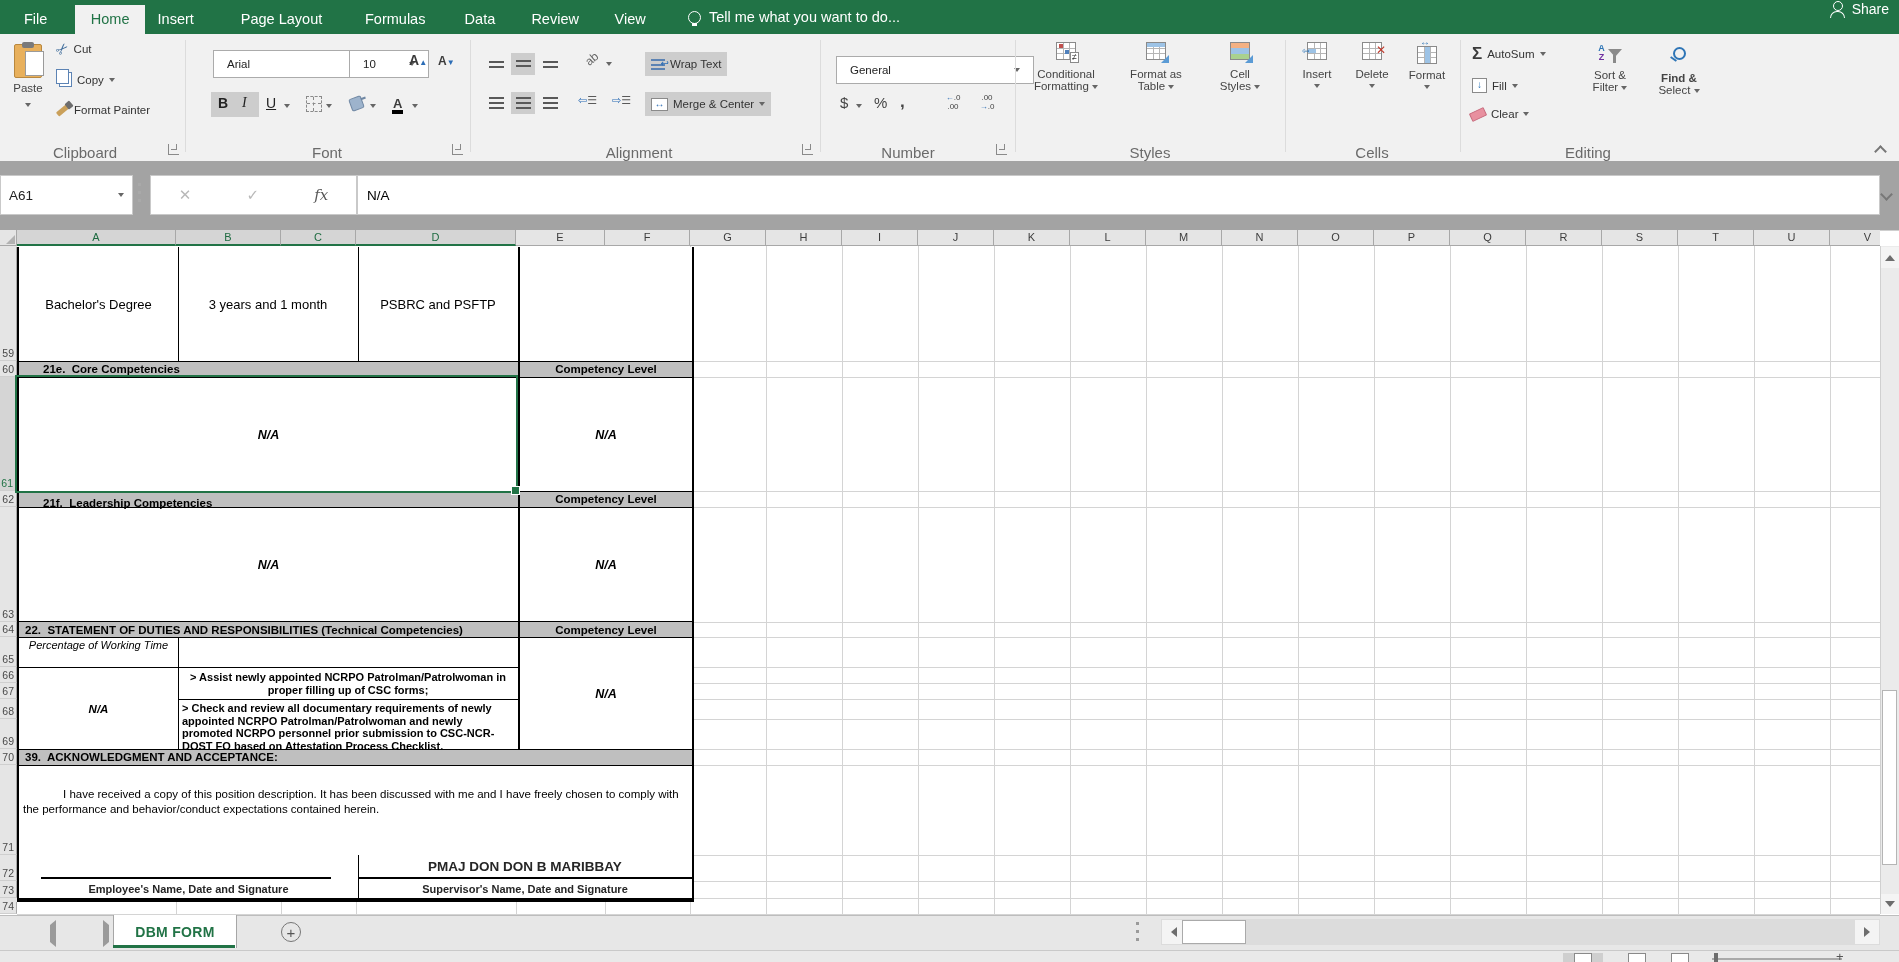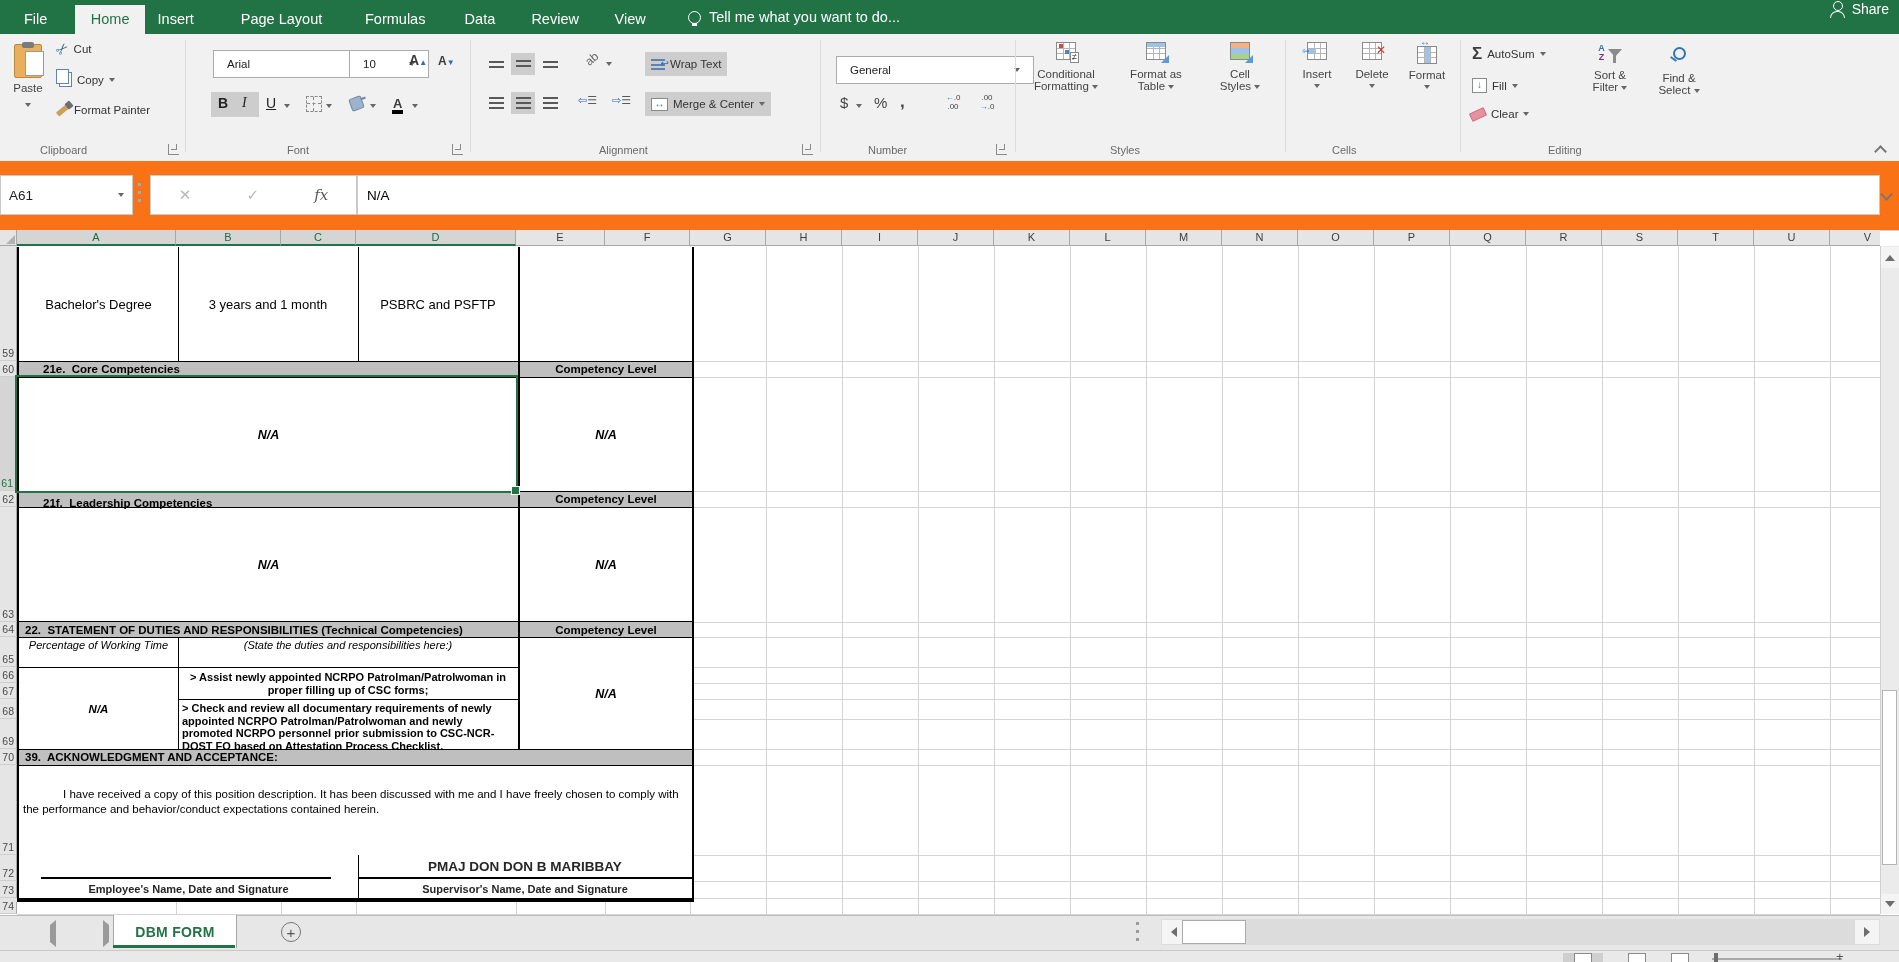--- a/index.html
+++ b/index.html
@@ -17,21 +17,21 @@
   .bulb{width:11px;height:11px;border:1.5px solid #fff;border-radius:50%;position:relative;}
   .bulb:after{content:"";position:absolute;left:3px;top:11px;width:5px;height:3px;background:#fff;}
   #share{position:absolute;right:10px;top:0;height:18px;display:flex;align-items:center;gap:7px;color:#fff;font-size:14px;}
   .person{width:16px;height:16px;position:relative;}
   .person:before{content:"";position:absolute;left:4px;top:0px;width:8px;height:8px;border:1.5px solid #fff;border-radius:50%;}
   .person:after{content:"";position:absolute;left:1px;top:10px;width:13px;height:6px;border:1.5px solid #fff;border-bottom:none;border-radius:8px 8px 0 0;}
 
   
   #ribbon{left:0;top:34px;width:1899px;height:127px;background:#f1f1f1;border-bottom:1px solid #d2d2d2;}
   .gsep{position:absolute;top:6px;height:112px;width:1px;background:#dcdcdc;}
-  .glabel{position:absolute;top:110px;font-size:11px;color:#6a6a6a;}
+  .glabel{position:absolute;top:110px;font-size:15px;color:#6a6a6a;text-align:center;}
   .launcher{position:absolute;top:110px;width:10px;height:10px;border-left:1px solid #8a8a8a;border-bottom:1px solid #8a8a8a;}
   .launcher:after{content:"";position:absolute;right:2px;top:0px;width:5px;height:5px;border-right:1.5px solid #8a8a8a;border-bottom:1.5px solid #8a8a8a;}
   .rbtn-lbl{font-size:11.5px;color:#444;}
   .caret{display:inline-block;width:0;height:0;border-left:3.5px solid transparent;border-right:3.5px solid transparent;border-top:4px solid #666;vertical-align:middle;}
   .hl{background:#cdcdcd;}
   .combo{position:absolute;background:#fff;border:1px solid #ababab;font-size:11.5px;color:#222;display:flex;align-items:center;padding:0 13px;justify-content:space-between;}
   .bars{display:inline-block;width:15px;height:12px;background:repeating-linear-gradient(to bottom,#595959 0 2px,transparent 2px 5px);}
   .alnbtn{position:absolute;width:24px;height:22px;display:flex;align-items:center;justify-content:center;}
   .togbtn{position:absolute;height:24px;display:flex;align-items:center;gap:5px;padding:0 6px;font-size:11.5px;color:#333;}
   .bigbtn{position:absolute;display:flex;flex-direction:column;align-items:center;font-size:11.5px;color:#444;text-align:center;}
@@ -91,21 +91,21 @@
   .az-ico{display:flex;flex-direction:column;font-size:9px;font-weight:bold;line-height:9px;}
   .az-ico .a{color:#2e75b6;} .az-ico .z{color:#7030a0;}
   .funnel{width:0;height:0;border-left:7px solid transparent;border-right:7px solid transparent;border-top:8px solid #8a8a8a;position:relative;margin-left:3px;}
   .funnel:after{content:"";position:absolute;left:-1.5px;top:-2px;width:3px;height:8px;background:#8a8a8a;}
   .mag{width:9px;height:9px;border:2px solid #2e75b6;border-radius:50%;position:relative;}
   .mag:after{content:"";position:absolute;left:-5px;top:9px;width:7px;height:2px;background:#2e75b6;transform:rotate(35deg);}
   .chevD{display:inline-block;width:7px;height:7px;border-right:2px solid #777;border-bottom:2px solid #777;transform:rotate(45deg);}
   .chevU{display:inline-block;width:7px;height:7px;border-right:2px solid #777;border-bottom:2px solid #777;transform:rotate(-135deg);}
 
   
-  #fbar{left:0;top:161px;width:1899px;height:69px;background:#f97316;border-bottom:1px solid #cfcfcf;}
+  #fbar{left:0;top:161px;width:1899px;height:69px;background:#a3a3a3;border-bottom:1px solid #cfcfcf;}
   .fwhite{position:absolute;top:14px;height:40px;background:#fff;border:1px solid #c9c9c9;box-sizing:border-box;}
   #namebox{left:0;width:133px;display:flex;align-items:center;justify-content:space-between;padding:0 8px;font-size:13.5px;color:#222;}
   #fxbtns{left:150px;width:207px;display:flex;align-items:center;justify-content:space-around;}
   #finput{left:357px;width:1523px;display:flex;align-items:center;padding:0 9px;font-size:13.5px;color:#000;}
   .dim{color:#b8b8b8;font-size:15px;}
   .fx{font-family:"DejaVu Serif",serif;font-style:italic;font-size:15px;color:#595959;}
   .dots3{position:absolute;left:138px;top:22px;width:3px;height:24px;background:repeating-linear-gradient(to bottom,#a9a9a9 0 3px,transparent 3px 8px);}
 
   
   #sheetbg{left:17px;top:246px;width:1863px;height:668px;background:#fff;}
@@ -361,21 +361,21 @@
             <span class="a">A</span>
             <span class="z">Z</span>
           </span>
           <span class="funnel"></span>
       </span>
       <span style="margin-top:7px;">Sort &amp;</span>
       <span><span>Filter</span> <span class="caret"></span></span>
     </div>
     <div class="bigbtn" style="left:1648px;top:10px;width:62px;">
       <span class="mag" style="margin-top:3px;"></span>
-      <span style="margin-top:12px;">Find &amp;</span>
+      <span style="margin-top:12px;font-weight:bold;">Find &amp;</span>
       <span><span>Select</span> <span class="caret"></span></span>
     </div>
     <div class="glabel" style="left:1548px;width:80px;">Editing</div>
     <div class="abs" style="left:1876px;top:108px;"><span class="chevU"></span></div>
   </div>
 
   <div class="abs" id="fbar">
     <div class="fwhite" id="namebox">
       <span>A61</span>
       <span class="caret"></span>
@@ -508,21 +508,20 @@
     <div class="ftxt fhdr" style="left:501px;top:114px;width:172px;height:16px;">Competency Level</div>
     <div class="ftxt fna" style="left:0;top:131px;width:499px;height:113px;">N/A</div>
     <div class="ftxt fna" style="left:501px;top:131px;width:172px;height:113px;">N/A</div>
     <div class="ftxt fhdr" style="left:24px;top:244px;width:475px;height:24px;justify-content:flex-start;">21f.  Leadership Competencies</div>
     <div class="ftxt fhdr" style="left:501px;top:244px;width:172px;height:16px;">Competency Level</div>
     <div class="ftxt fna" style="left:0;top:261px;width:499px;height:113px;">N/A</div>
     <div class="ftxt fna" style="left:501px;top:261px;width:172px;height:113px;">N/A</div>
     <div class="ftxt fhdr" style="left:6px;top:375px;width:493px;height:15px;justify-content:flex-start;">22.  STATEMENT OF DUTIES AND RESPONSIBILITIES (Technical Competencies)</div>
     <div class="ftxt fhdr" style="left:501px;top:375px;width:172px;height:15px;">Competency Level</div>
     <div class="ftxt fit" style="left:4px;top:391px;width:151px;height:29px;align-items:flex-start;line-height:12px;padding-top:1px;">Percentage of Working Time</div>
-    <div class="ftxt fit" style="left:159px;top:391px;width:340px;height:29px;align-items:flex-start;padding-top:1px;">(State the duties and responsibilities here:)</div>
     <div class="ftxt fduty" style="left:168px;top:421px;width:322px;height:31px;">&gt; Assist newly appointed NCRPO Patrolman/Patrolwoman in proper filling up of CSC forms;</div>
     <div class="ftxt fna" style="left:0;top:452px;width:159px;height:20px;font-size:11.5px;">N/A</div>
     <div class="ftxt fduty" style="left:163px;top:453px;width:334px;height:49px;justify-content:flex-start;text-align:left;align-items:flex-start;padding-top:2px;">&gt; Check and review all documentary requirements of newly appointed NCRPO Patrolman/Patrolwoman and newly promoted NCRPO personnel prior submission to CSC-NCR-DOST FO based on Attestation Process Checklist.</div>
     <div class="ftxt fna" style="left:501px;top:391px;width:172px;height:111px;">N/A</div>
     <div class="ftxt fhdr" style="left:6px;top:502px;width:667px;height:16px;justify-content:flex-start;">39.  ACKNOWLEDGMENT AND ACCEPTANCE:</div>
     <div class="abs" style="left:4px;top:540px;width:664px;font-size:11.5px;line-height:14.5px;text-indent:40px;color:#000;text-align:left;">I have received a copy of this position description. It has been discussed with me and I have freely chosen to comply with the performance and behavior/conduct expectations contained herein.</div>
     <div class="ftxt" style="left:339px;top:604px;width:334px;height:25px;font-size:13.5px;font-weight:bold;align-items:flex-end;padding-bottom:2px;box-sizing:border-box;">PMAJ DON DON B MARIBBAY</div>
     <div class="ftxt" style="left:0;top:633px;width:339px;height:17px;font-size:11px;font-weight:bold;">Employee's Name, Date and Signature</div>
     <div class="ftxt" style="left:339px;top:633px;width:334px;height:17px;font-size:11px;font-weight:bold;">Supervisor's Name, Date and Signature</div>
   </div>

